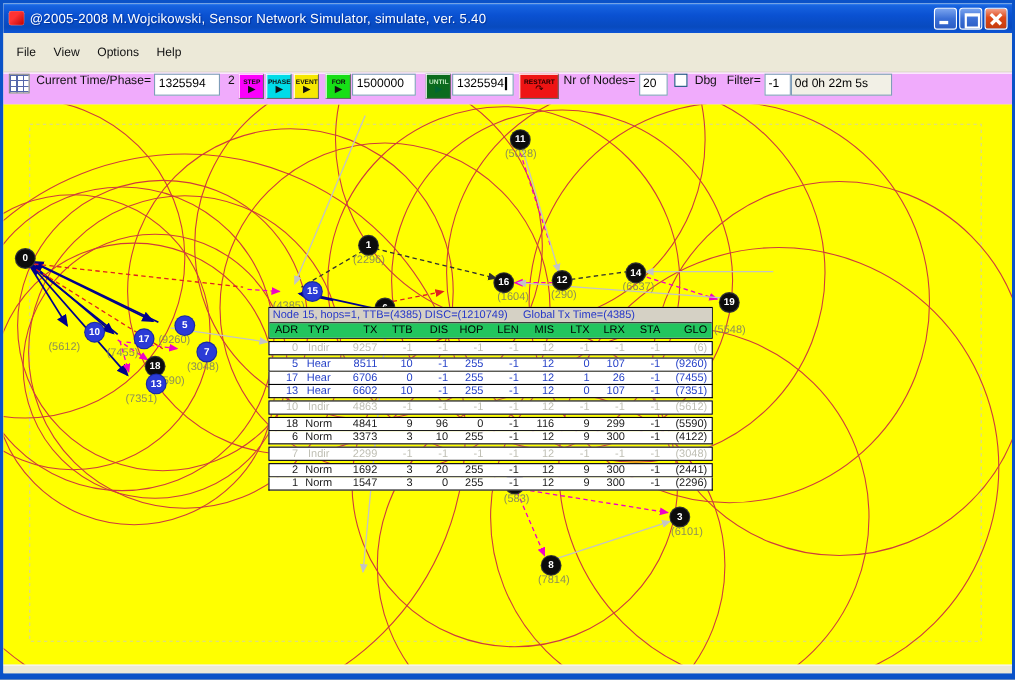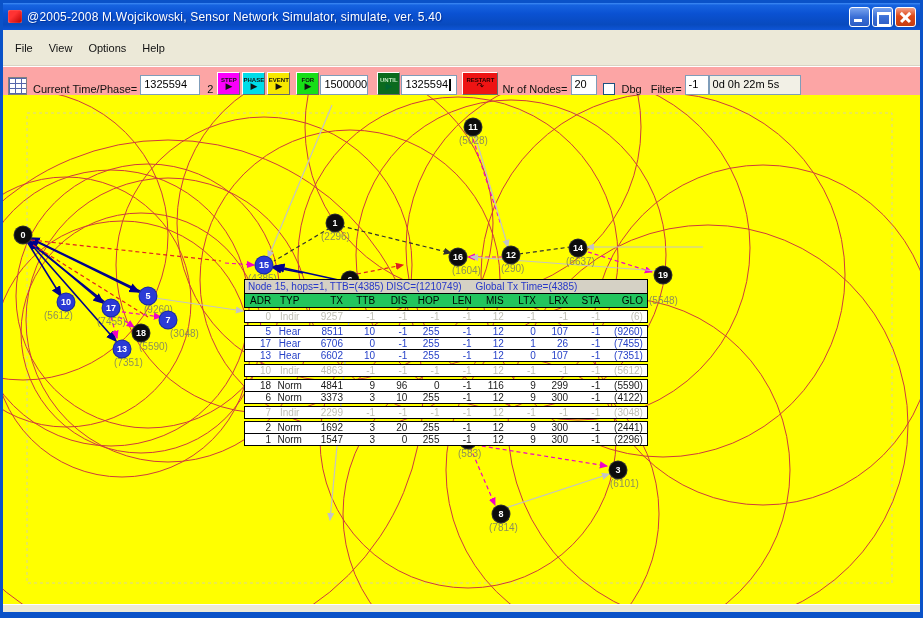--- a/index.html
+++ b/index.html
@@ -21,21 +21,21 @@
   .wbtn.max::after{content:"";position:absolute;left:4px;top:4px;width:10px;height:9px;
     border:2px solid #fff;border-top-width:3px;}
   .wbtn.close::before,.wbtn.close::after{content:"";position:absolute;left:3px;top:8px;width:13px;height:2.5px;background:#fff;}
   .wbtn.close::before{transform:rotate(45deg);}
   .wbtn.close::after{transform:rotate(-45deg);}
   
   .menubar{height:36px;display:flex;align-items:center;padding-left:4px;background:#ECE9D8;
     border-bottom:1px solid #D8D4C4;font-size:11px;color:#111;}
   .menu-item{padding:2px 8px;cursor:default;}
   
-  .toolbar{height:29px;display:flex;align-items:flex-end;background:#fca5a5;
+  .toolbar{height:29px;display:flex;align-items:flex-start;background:#f0abfc;
     border-top:1px solid #FFF;padding:0 2px;font-size:11px;color:#111;white-space:nowrap;}
   .grid-icon{width:19px;height:18px;margin:0 3px;border:1px solid #808080;background-color:#fff;
     background-image:repeating-linear-gradient(0deg,#5566AA 0 1px,transparent 1px 5px),
                      repeating-linear-gradient(90deg,#5566AA 0 1px,transparent 1px 6px);}
   .field{height:20px;border:1px solid #7F9DB9;background:#fff;font-size:11px;
     padding:2px 3px 0 3px;color:#000;display:inline-block;overflow:hidden;}
   .lbl{margin:0 3px;}
   .mini-btn{height:23px;width:23px;margin:0 1px;border:1px solid;border-color:#fff #6a6a6a #6a6a6a #fff;
     display:flex;flex-direction:column;align-items:center;justify-content:center;line-height:1;cursor:pointer;}
   .mini-btn .mb-l{font-size:6px;font-weight:bold;}
@@ -46,21 +46,21 @@
   .mb-restart{width:36px;background:#EE1414;color:#200;}
   .caret{display:inline-block;width:2px;height:12px;background:#000;vertical-align:middle;margin-left:1px;}
   .chk{width:12px;height:12px;border:1px solid #1C5180;background:#fff;display:inline-block;
        vertical-align:middle;margin:0 4px 0 6px;}
   
   .canvas{position:relative;width:100%;height:509px;background:#FFFF00;overflow:hidden;}
   .canvas svg{position:absolute;left:0;top:0;}
   .node{position:absolute;width:17px;height:17px;border-radius:50%;color:#fff;font-size:9px;
     font-weight:bold;text-align:center;line-height:17px;transform:translate(-50%,-50%);z-index:3;}
   .node.black{background:#0c0c0c;box-shadow:0 0 0 1px #333;}
-  .node.blue{background:#2B3BD6;box-shadow:0 0 0 1px #1a2aa0;}
+  .node.blue{background:#2B3BD6;box-shadow:0 0 0 1px #1a2aa0;margin-left:20px;}
   .nlabel{position:absolute;font-size:10px;color:#8E9058;z-index:2;white-space:nowrap;}
   
   .sim-table{position:absolute;left:241px;top:184px;width:404px;z-index:5;font-size:10px;line-height:11px;}
   .t-box{border:1px solid #000;background:#fff;}
   .t-title{display:flex;background:#D5D1C5;color:#2637C8;padding:1px 3px;border-bottom:1px solid #000;}
   .t-title .tt-l{flex:1.35;} .t-title .tt-r{flex:1;}
   .t-head{display:flex;background:#22c55e;color:#000;padding:1px 2px;}
   .trow{display:flex;background:#fff;border:1px solid #000;border-top:none;padding:0 2px;}
   .trow.gap{margin-top:2px;border-top:1px solid #000;}
   .tc{flex:1;text-align:right;padding-right:2px;}
@@ -108,21 +108,21 @@
       <span class="mb-g">▶</span>
     </div>
     <div class="mini-btn mb-event">
       <span class="mb-l">EVENT</span>
       <span class="mb-g">▶</span>
     </div>
     <div class="mini-btn mb-for" style="margin-left:5px">
       <span class="mb-l">FOR</span>
       <span class="mb-g">▶</span>
     </div>
-    <span class="field" style="width:48px">1500000</span>
+    <span class="field" style="width:58px">1500000</span>
     <div class="mini-btn mb-until" style="margin-left:9px">
       <span class="mb-l">UNTIL</span>
       <span class="mb-g">▶</span>
     </div>
     <span class="field" style="width:56px"><span>1325594</span><span class="caret"></span></span>
     <div class="mini-btn mb-restart" style="margin-left:5px">
       <span class="mb-l">RESTART</span>
       <span class="mb-g">↷</span>
     </div>
     <span class="lbl">Nr of Nodes=</span>

